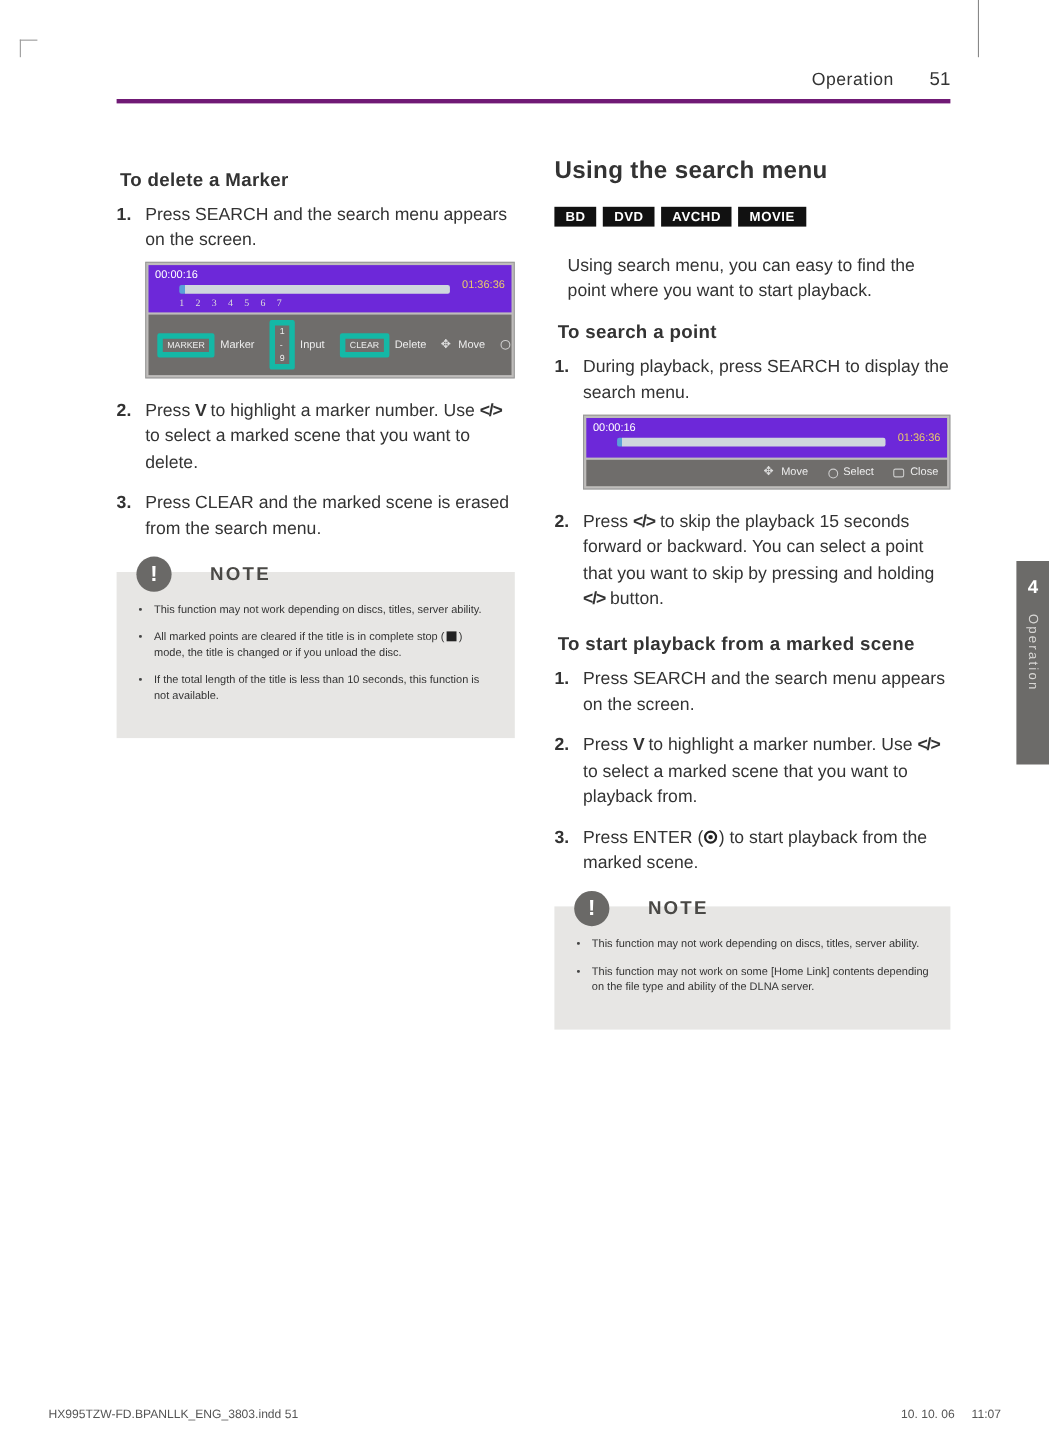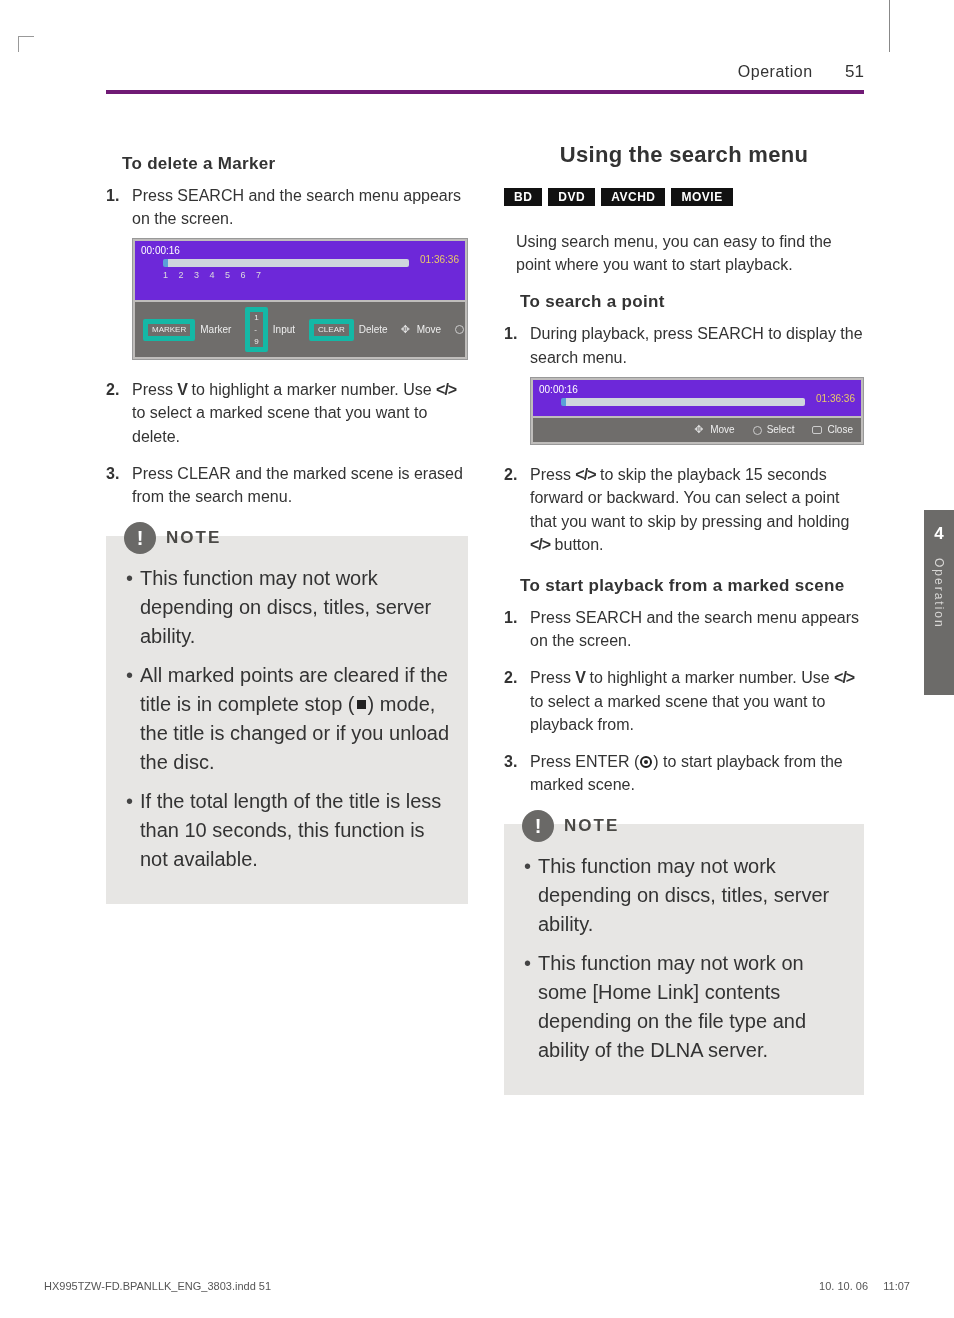--- a/index.html
+++ b/index.html
@@ -24,22 +24,22 @@
     padding:0 0 8px 0;
     margin-bottom:48px;
     text-align:right;
     font-size:16px;
     color:#333;
   }
   .header .sec-name { margin-right:28px; letter-spacing:0.5px; }
   .header .page-num { font-size:17px; }
   .cols { display:flex; gap:36px; }
   .col { width:362px; }
-  h3.sub { font-size:17px; font-weight:700; margin:12px 0 10px 16px; letter-spacing:0.3px; }
-  h2.big { font-size:22px; font-weight:800; letter-spacing:0.3px; margin-bottom:20px;text-align:center;}
+  h3.sub { font-size:17px; font-weight:700; margin:12px 0 10px 3px; letter-spacing:0.3px; }
+  h2.big { font-size:22px; font-weight:800; letter-spacing:0.3px; margin-bottom:20px;}
   .badges { margin:4px 0 24px 0; display:flex; gap:6px; }
   .badge {
     background:#111; color:#fff; font-weight:700; font-size:12px;
     padding:2px 10px; letter-spacing:0.5px;
     display:inline-block;
   }
   p.body { font-size:16px; line-height:1.45; margin-bottom:16px;margin-left:12px; }
   ol.steps { list-style:none; counter-reset:stp; margin-bottom:20px;}
   ol.steps > li {
     counter-increment:stp;
@@ -69,41 +69,42 @@
   }
   .note-circle {
     width:32px; height:32px; border-radius:50%;
     background:#6a6967; color:#fff;
     display:flex; align-items:center; justify-content:center;
     font-weight:700; font-size:20px;
   }
   .note-title { font-weight:800; font-size:17px; letter-spacing:2px;
     color:transparent; -webkit-text-stroke:0; 
     color:#4a4946;
+    margin-left:25px;
   }
   .note-box ul { list-style:none; }
   .note-box li {
-    font-size:20px; line-height:1.45;
+    font-size:10px; line-height:1.45;
     padding-left:16px; position:relative; margin-bottom:10px;
   }
   .note-box li::before{
     content:"•"; position:absolute; left:2px; top:0; color:#444;
   }
   
   .ui-shot {
     border:1px solid #999; background:#bfbdbb;
     margin:8px 0 18px 0; padding:0; overflow:hidden;
     font-size:10px; color:#ddd;
   }
   .ui-inner { background:#6d28d9; margin:2px; padding:4px 10px 2px 6px; position:relative;}
   .ui-time-l { position:absolute; left:6px; top:3px; font-size:10px; color:#fff;}
   .ui-time-r { position:absolute; right:6px; top:12px; font-size:10px; color:#e9c96a;}
   .ui-bar { height:8px; background:linear-gradient(to right,#5aa0d8 0,#5aa0d8 2%,#cfd6dd 2%,#cfd6dd 100%);
             margin:14px 46px 2px 22px; border-radius:2px;}
-  .ui-markers { margin:2px 22px 16px 22px; color:#ddd; font-size:9px; letter-spacing:4px;}
+  .ui-markers { margin:2px 22px 0 22px; color:#ddd; font-size:9px; letter-spacing:4px;font-family:Liberation Serif, serif;}
   .ui-btnrow {
     background:#6f6d6b; margin:2px; padding:5px 8px;
     display:flex; justify-content:flex-end; gap:18px;
     font-size:10px; color:#eee;
   }
   .ui-btnrow.left { justify-content:flex-start; gap:14px; }
   .ui-btnrow .grp { display:flex; align-items:center; gap:5px;}
   .ui-dot { display:inline-block; width:9px; height:9px; border:1px solid #ccc; border-radius:50%;}
   .ui-ret { display:inline-block; width:10px; height:8px; border:1px solid #ccc; border-radius:2px;}
   .ui-move { display:inline-block; width:10px; height:10px; position:relative;}

